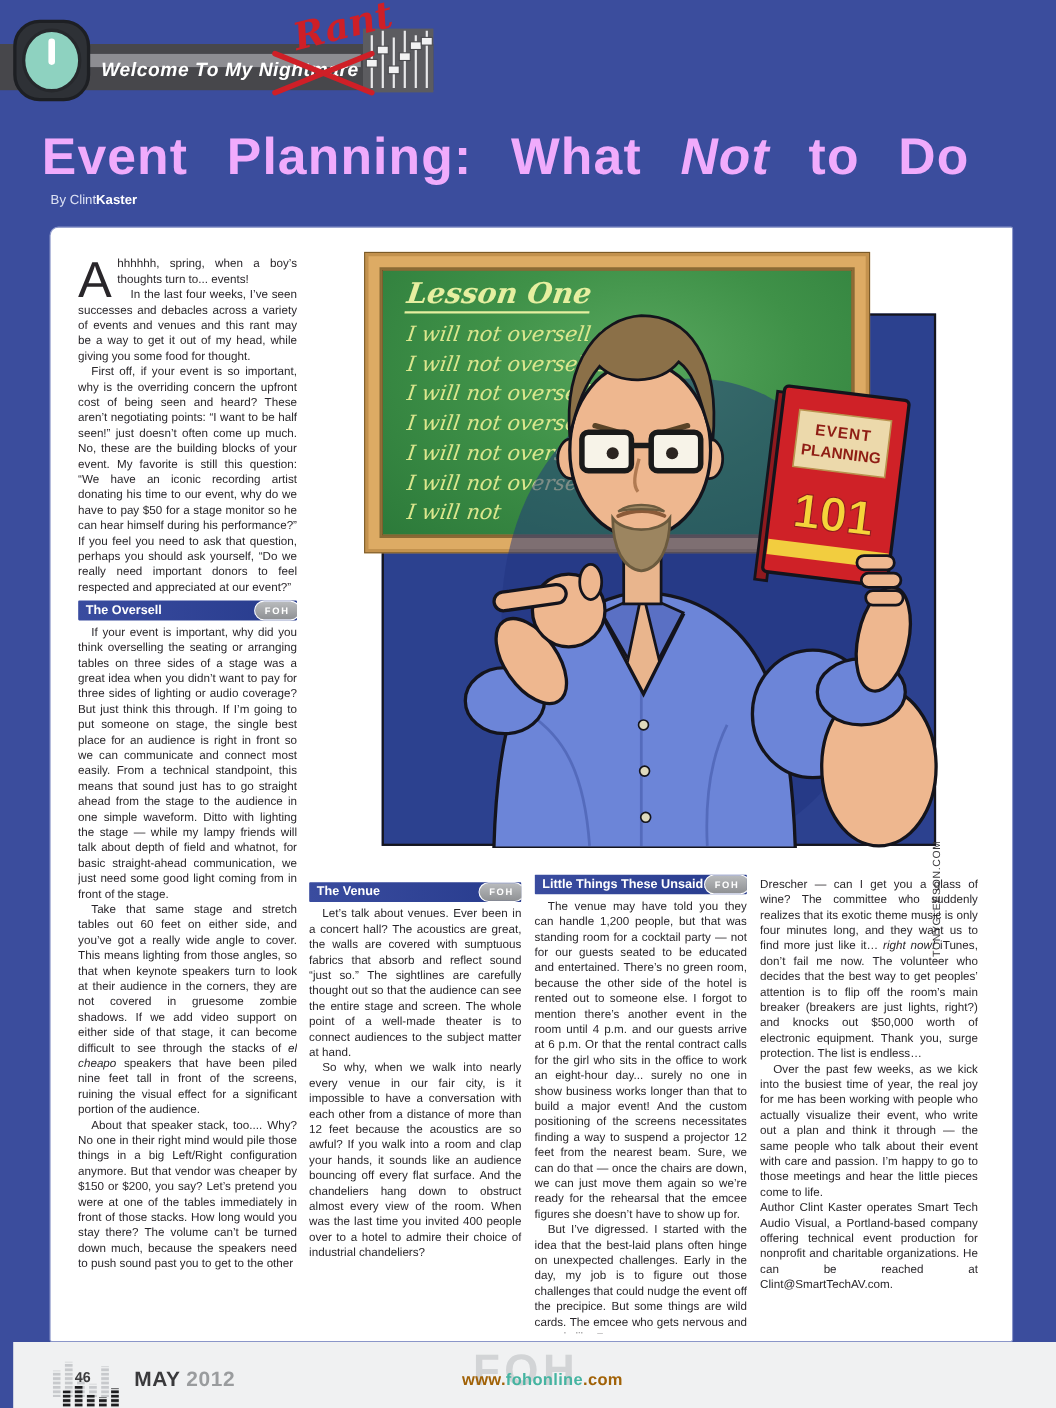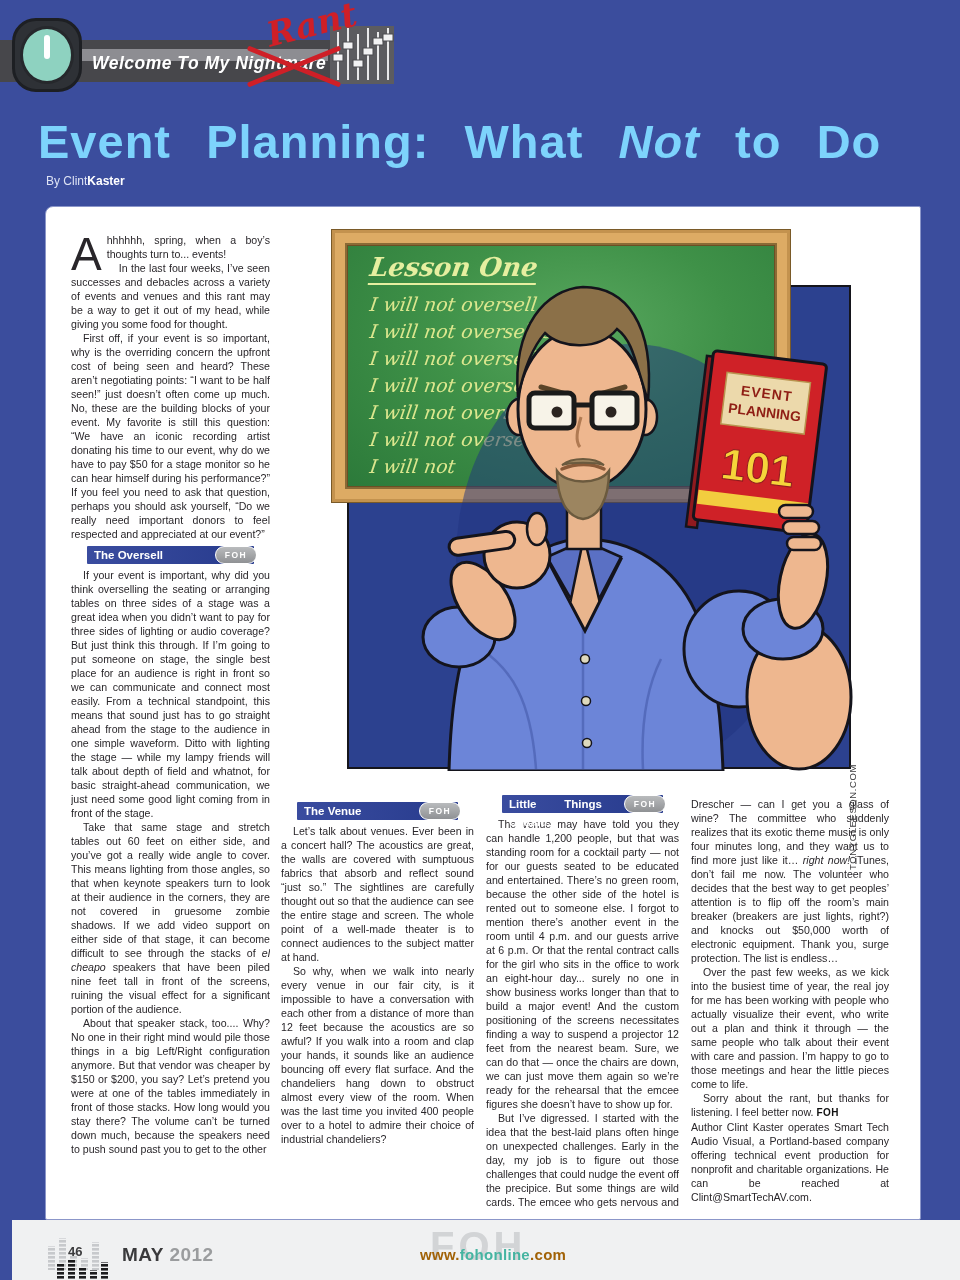--- a/index.html
+++ b/index.html
@@ -13,35 +13,35 @@
   .strap-text{position:absolute;left:92px;top:13px;color:#fff;font-size:17.5px;font-weight:bold;font-style:italic;letter-spacing:.5px;white-space:nowrap;}
   .knob{position:absolute;left:12px;top:18px;width:70px;height:74px;background:#2e3136;border-radius:24px;border:3px solid #1d1f23;box-sizing:border-box;}
   .knob-face{position:absolute;left:5px;top:5px;right:5px;bottom:5px;background:#8ed2c0;border-radius:50%;border:3px solid #26282c;}
   .knob-pointer{position:absolute;left:50%;top:6px;width:6px;height:24px;margin-left:-3px;background:#fff;border-radius:3px;}
   .fader{position:absolute;left:330px;top:26px;width:64px;height:58px;background:#5c5c60;}
   .rant{position:absolute;left:266px;top:4px;font-family:"DejaVu Serif",serif;font-style:italic;font-weight:bold;font-size:34px;color:#cf1f27;transform:rotate(-14deg);}
   .xline{position:absolute;width:100px;height:5px;background:#cf1f27;border-radius:3px;}
   .x1{left:244px;top:64px;transform:rotate(22deg);}
   .x2{left:244px;top:64px;transform:rotate(-22deg);}
   
-  .title{position:absolute;left:38px;top:114px;width:900px;color:#7dd3fc;font-size:47px;font-weight:bold;letter-spacing:1px;word-spacing:.45em;white-space:nowrap;}
+  .title{position:absolute;left:38px;top:114px;width:900px;color:#f0abfc;font-size:47px;font-weight:bold;letter-spacing:1px;word-spacing:.45em;white-space:nowrap;}
   .title .it{font-style:italic;}
   .byline{position:absolute;left:46px;top:174px;font-size:12px;color:#dde2f4;}
   .byline b{color:#fff;}
   
   .card{position:absolute;left:45px;top:206px;width:876px;height:1014px;background:#fff;border:1px solid #8b96c9;border-radius:8px 2px 2px 2px;box-sizing:border-box;}
   .bodytext{font-size:10.6px;line-height:14px;text-align:justify;color:#29262a;}
   .bodytext p{margin:0;text-indent:12px;}
   .bodytext p.noindent{text-indent:0;}
   .dropcap{float:left;font-size:46px;line-height:38px;padding:2px 5px 0 0;color:#29262a;}
   .col1{position:absolute;left:25px;top:26px;width:199px;height:962px;overflow:hidden;}
   .col2{position:absolute;left:235px;top:590px;width:193px;height:415px;overflow:hidden;}
   .col3{position:absolute;left:440px;top:588px;width:193px;height:417px;overflow:hidden;}
   .col4{position:absolute;left:645px;top:590px;width:198px;height:415px;overflow:hidden;}
-  .secbar{position:relative;height:18px;background:linear-gradient(90deg,#3a4c9f,#273b8d);color:#fff;font-weight:bold;font-size:11.5px;line-height:18px;padding-left:7px;margin:5px 16px 4px;border-radius:1px;}
+  .secbar{position:relative;height:18px;background:linear-gradient(90deg,#3a4c9f,#273b8d);color:#fff;font-weight:bold;font-size:11.5px;line-height:18px;padding-left:7px;margin:5px 0 4px;border-radius:1px;}
   .foh-pill{position:absolute;right:-3px;top:0px;width:40px;height:16px;background:linear-gradient(#b9bbbd,#8f9194);border:1px solid #fff;border-radius:9px;color:#fff;font-size:8.5px;font-weight:bold;text-align:center;line-height:16px;letter-spacing:1.5px;}
   .endmark{font-weight:bold;font-size:10px;letter-spacing:.5px;color:#111;}
   .bio{margin-top:14px;}
   
   .illo{position:absolute;left:285px;top:22px;width:522px;height:542px;}
   .panel{position:absolute;left:16px;top:56px;width:504px;height:484px;background:#2c418f;border:2px solid #15151c;box-sizing:border-box;}
   .board{position:absolute;left:0;top:0;width:460px;height:274px;background:#d9a75f;border:1px solid #7a5a28;box-shadow:inset 0 0 0 3px #c3924e,inset 0 0 0 13px #ddab64,inset 0 0 0 15px #8a6a35;box-sizing:border-box;}
   .green{position:absolute;left:15px;top:15px;right:15px;bottom:15px;background:radial-gradient(ellipse at 55% 35%,#58a75e 0%,#3f9148 45%,#2c7a3a 100%);border:1px solid #6b4f24;padding:4px 0 0 22px;box-sizing:border-box;overflow:hidden;}
   .chalk-title{display:inline-block;font-family:"DejaVu Serif",serif;font-style:italic;font-weight:bold;font-size:26px;color:#e6efa0;border-bottom:2px solid #e6efa0;padding-bottom:1px;margin:2px 0 6px;transform:skewX(-8deg);}
   .chalk-line{font-family:"DejaVu Serif",serif;font-style:italic;font-size:19px;color:#dce78e;line-height:27px;white-space:nowrap;transform:skewX(-8deg);}
@@ -206,21 +206,20 @@
       <span>Little Things These Unsaid…</span>
       <span class="foh-pill">FOH</span>
     </div>
     <p>The venue may have told you they can handle 1,200 people, but that was standing room for a cocktail party — not for our guests seated to be educated and entertained. There’s no green room, because the other side of the hotel is rented out to someone else. I forgot to mention there’s another event in the room until 4 p.m. and our guests arrive at 6 p.m. Or that the rental contract calls for the girl who sits in the office to work an eight-hour day... surely no one in show business works longer than that to build a major event! And the custom positioning of the screens necessitates finding a way to suspend a projector 12 feet from the nearest beam. Sure, we can do that — once the chairs are down, we can just move them again so we’re ready for the rehearsal that the emcee figures she doesn’t have to show up for.</p>
     <p>But I’ve digressed. I started with the idea that the best-laid plans often hinge on unexpected challenges. Early in the day, my job is to figure out those challenges that could nudge the event off the precipice. But some things are wild cards. The emcee who gets nervous and sounds like Fran</p>
   </div>
 
   <div class="col4 bodytext">
     <p class="noindent"><span>Drescher — can I get you a glass of wine? The committee who suddenly realizes that its exotic theme music is only four minutes long, and they want us to find more just like it… </span><i>right now!</i><span> iTunes, don’t fail me now. The volunteer who decides that the best way to get peoples’ attention is to flip off the room’s main breaker (breakers are just lights, right?) and knocks out $50,000 worth of electronic equipment. Thank you, surge protection. The list is endless…</span></p>
     <p>Over the past few weeks, as we kick into the busiest time of year, the real joy for me has been working with people who actually visualize their event, who write out a plan and think it through — the same people who talk about their event with care and passion. I’m happy to go to those meetings and hear the little pieces come to life.</p>
-    <p><span>Sorry about the rant, but thanks for listening. I feel better now. </span><span class="endmark">FOH</span></p>
     <p class="noindent bio">Author Clint Kaster operates Smart Tech Audio Visual, a Portland-based company offering technical event production for nonprofit and charitable organizations. He can be reached at Clint@SmartTechAV.com.</p>
   </div>
 </div>
 
 <div class="footer">
   <svg class="eq-gray" width="56" height="34" viewBox="0 0 56 34">
     <defs>
       <pattern id="segs" width="6" height="4" patternUnits="userSpaceOnUse">
         <rect width="6" height="2.6" fill="#c7c9cc"></rect>
       </pattern>

